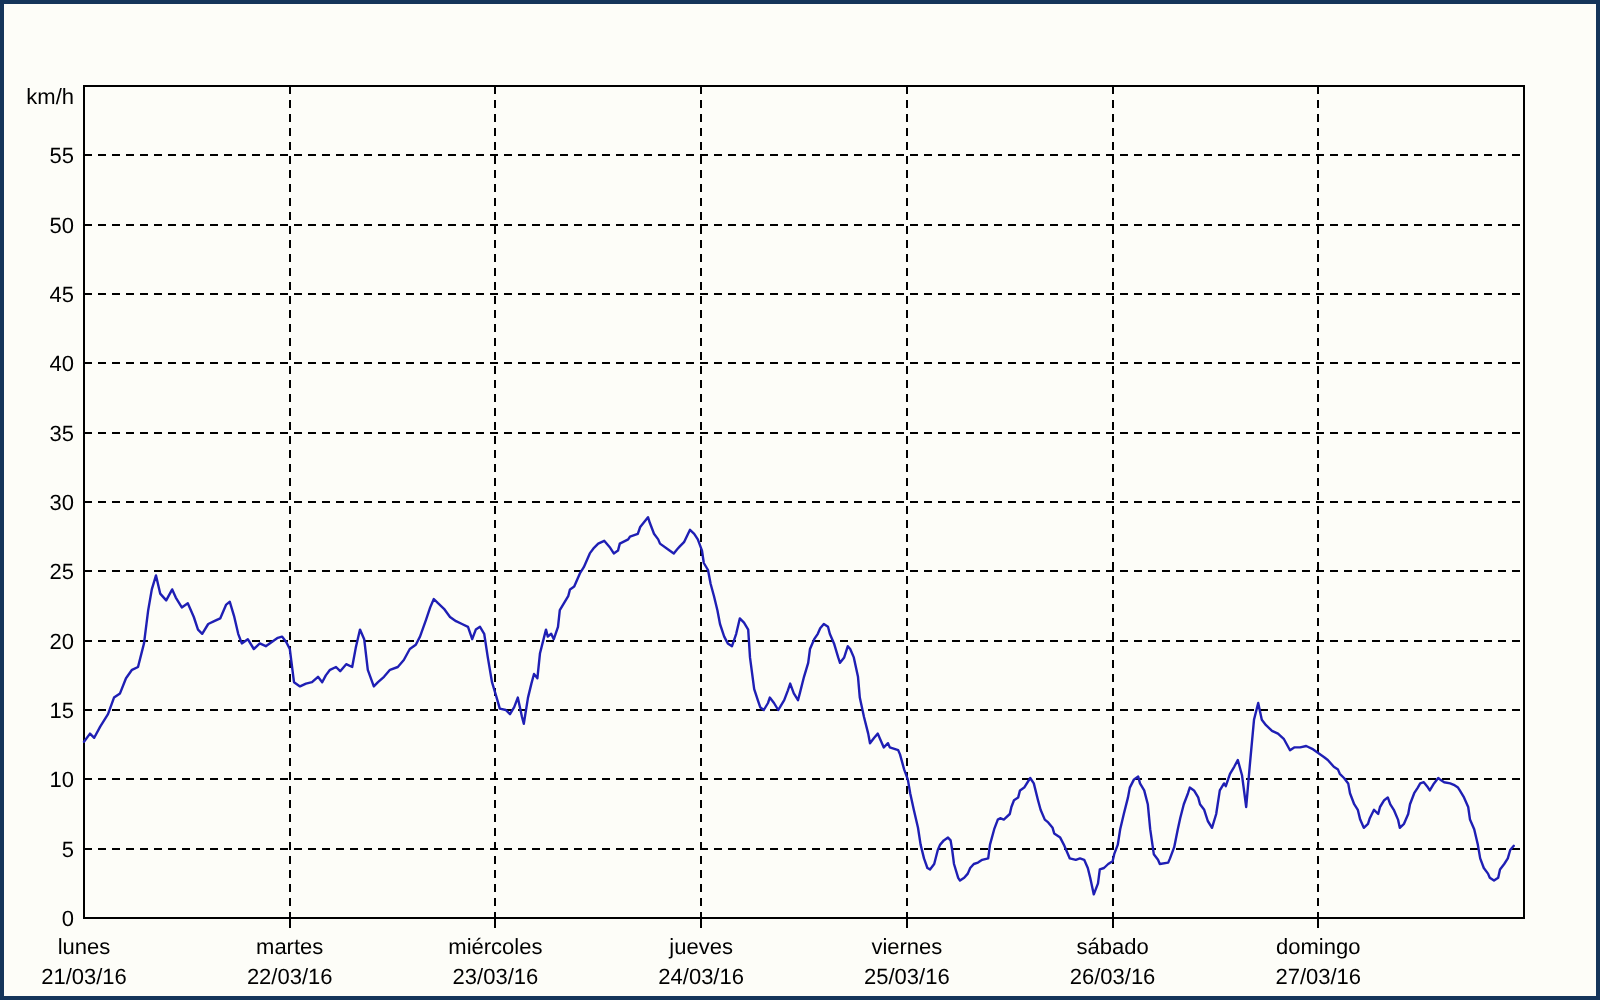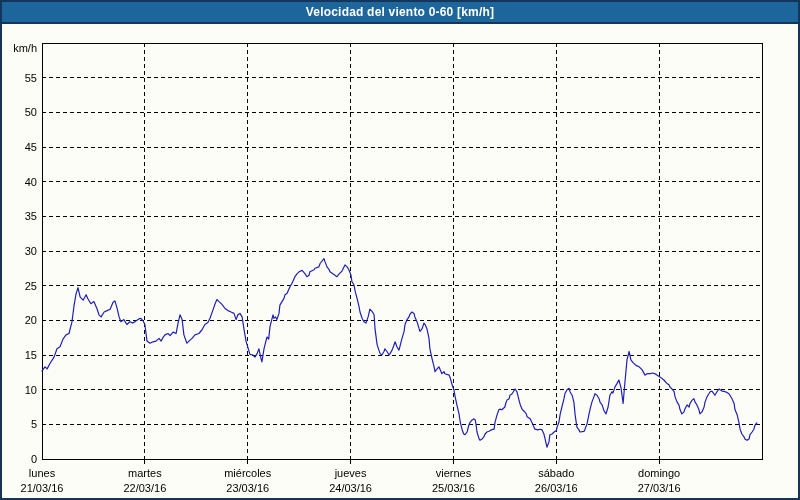--- a/index.html
+++ b/index.html
@@ -15,23 +15,20 @@
   .titlebar span{color:#ffffff;font-size:12px;font-weight:bold;letter-spacing:.2px;}
   .chart-area{position:absolute;left:2px;top:22px;width:796px;height:476px;}
   svg{display:block;}
   svg text{font-family:"Liberation Sans", sans-serif;font-size:11px;fill:#000000;}
   svg text.unit{font-size:11px;}
 </style>
 </head>
 <body>
 
 <div class="frame">
-  <div class="titlebar">
-    <span>Velocidad del viento 0-60 [km/h]</span>
-  </div>
   <div class="chart-area">
     <svg id="chart-svg" width="796" height="476" viewBox="0 0 796 476">
         <text x="33" y="439" text-anchor="end">0</text>
         <line x1="38" y1="400.3333333333333" x2="758" y2="400.3333333333333" stroke="#000000" stroke-width="1" stroke-dasharray="4 3" shape-rendering="crispEdges"></line>
         <text x="33" y="404.3333333333333" text-anchor="end">5</text>
         <line x1="38" y1="365.6666666666667" x2="758" y2="365.6666666666667" stroke="#000000" stroke-width="1" stroke-dasharray="4 3" shape-rendering="crispEdges"></line>
         <text x="33" y="369.6666666666667" text-anchor="end">10</text>
         <line x1="38" y1="331" x2="758" y2="331" stroke="#000000" stroke-width="1" stroke-dasharray="4 3" shape-rendering="crispEdges"></line>
         <text x="33" y="335" text-anchor="end">15</text>
         <line x1="38" y1="296.33333333333337" x2="758" y2="296.33333333333337" stroke="#000000" stroke-width="1" stroke-dasharray="4 3" shape-rendering="crispEdges"></line>

